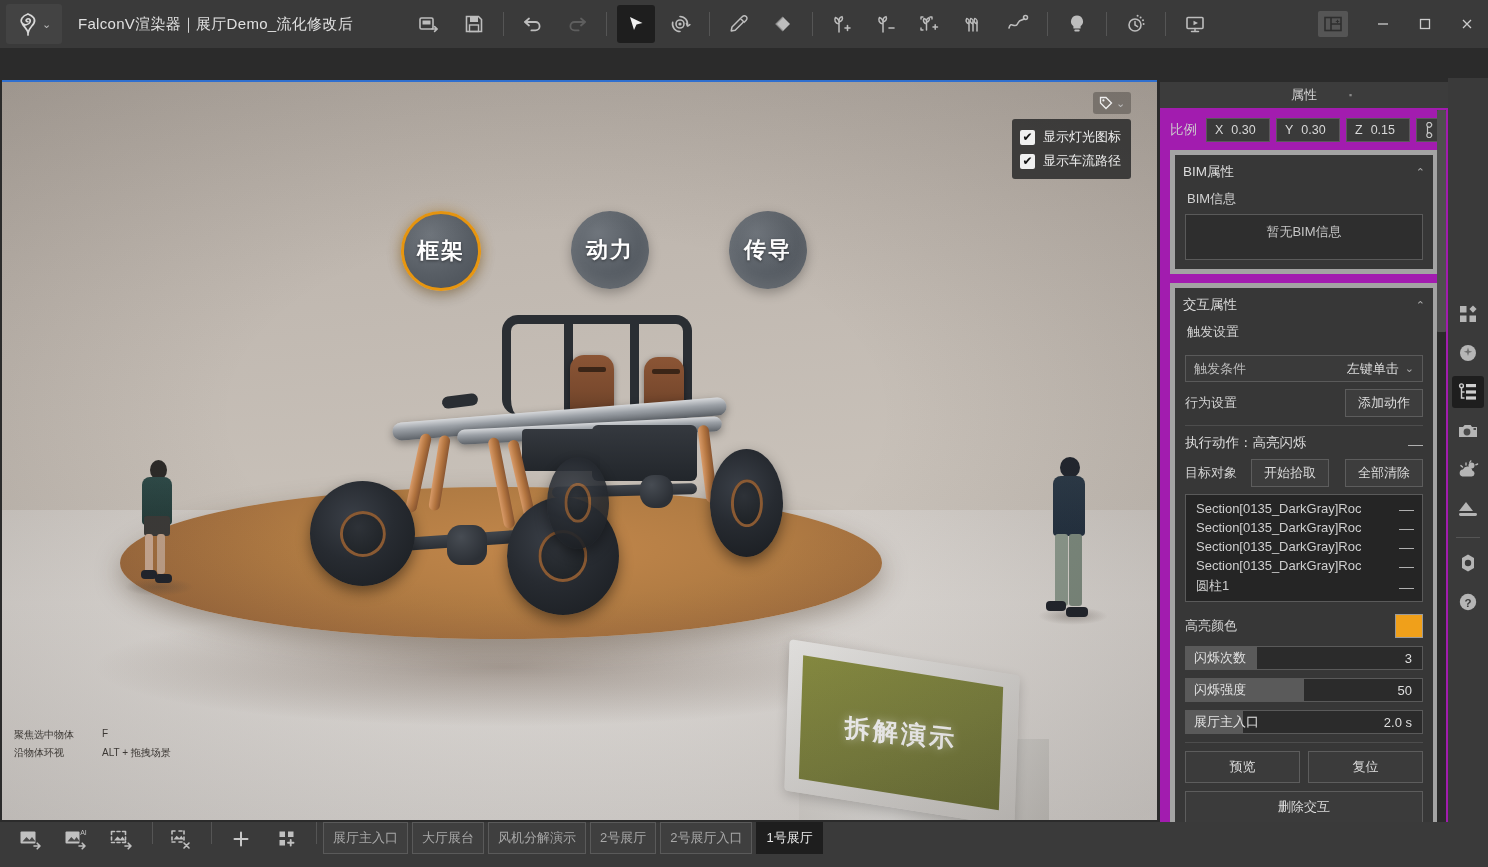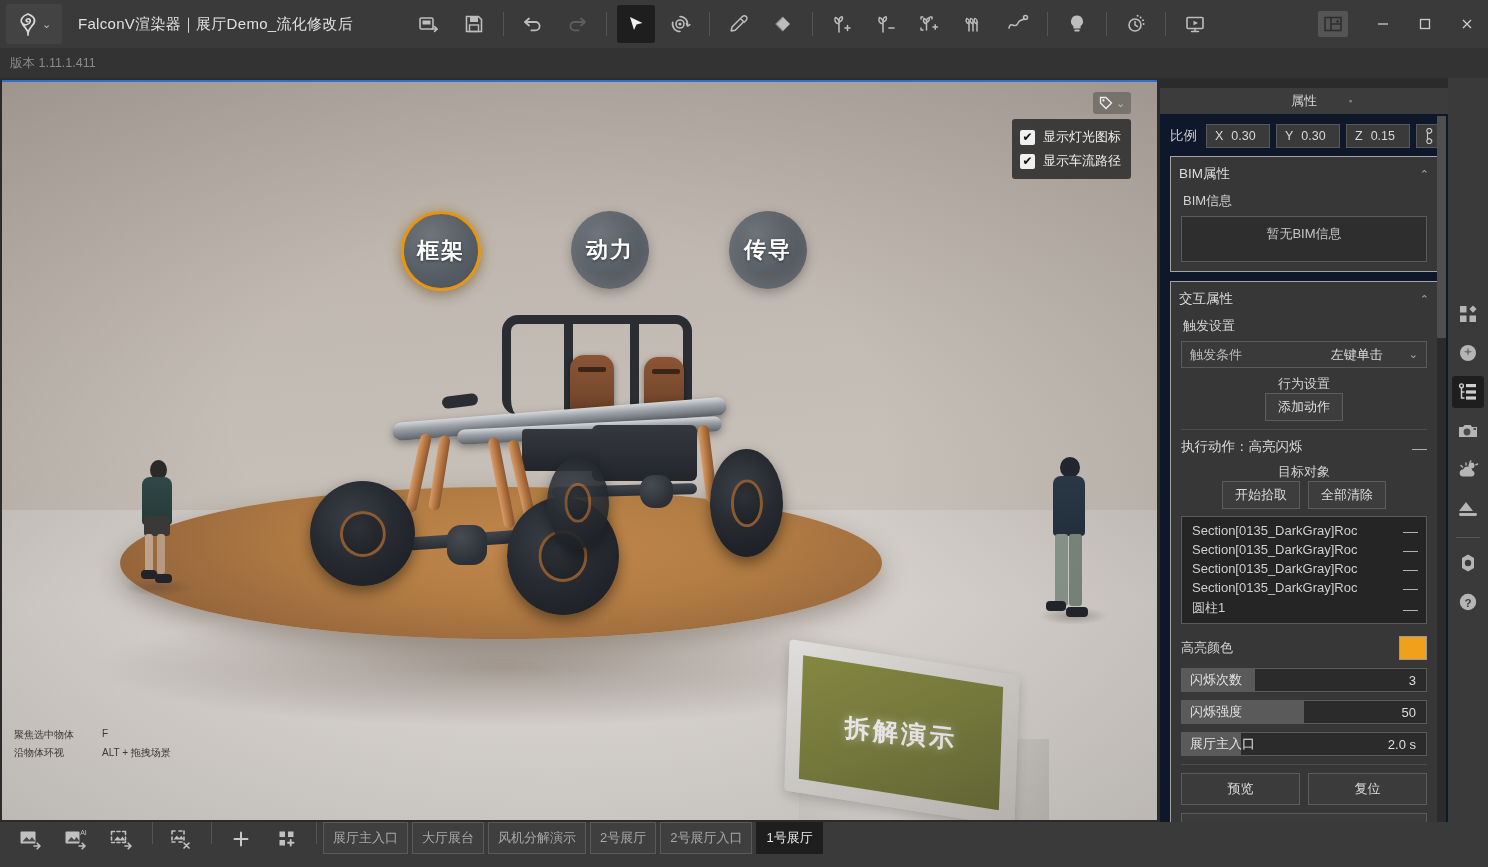--- a/index.html
+++ b/index.html
@@ -234,22 +234,22 @@
   }
   .rail-btn {
     width: 32px; height: 32px; margin-bottom: 7px; border-radius: 3px;
     display: flex; align-items: center; justify-content: center; cursor: pointer;
   }
   .rail-btn.active { background: #1e1e1e; }
   .rail-sep { width: 24px; height: 1px; background: #555; margin: 5px 0 9px; }
 
   
   .props {
-    position: absolute; right: 40px; top: 88px; width: 288px; height: 743px;
-    background: #0f172a;
+    position: absolute; right: 40px; top: 82px; width: 288px; height: 743px;
+    background: #a21caf;
   }
   .props-head {
     height: 26px; background: #3c3c3c;
     display: flex; align-items: center; justify-content: center;
     position: relative;
   }
   .props-head-title { font-size: 13px; color: #d6d6d6; }
   .props-pin { position: absolute; right: 96px; font-size: 9px; color: #8a8a8a; }
   .props-body {
     position: absolute; left: 0; top: 26px; right: 0; bottom: 0;
@@ -261,49 +261,47 @@
     flex: 1; height: 24px; border: 1px solid #595959; background: #3a3a3a;
     display: flex; align-items: center; gap: 8px; padding: 0 8px;
     font-size: 12.5px; color: #d8d8d8; cursor: text;
   }
   .scale-axis { color: #d8d8d8; }
   .link-btn {
     width: 22px; height: 24px; border: 1px solid #595959; background: #3a3a3a;
     display: flex; align-items: center; justify-content: center; cursor: pointer;
   }
   .section {
-    border: 1px solid #a3a3a3; background: #373737;
+    border: 5px solid #a3a3a3; background: #373737;
     margin-bottom: 9px; padding: 6px 8px 9px;
   }
   .sec-head {
     display: flex; align-items: center; justify-content: space-between;
     padding: 2px 0 6px;
     cursor: pointer;
   }
   .sec-title { font-size: 13.5px; color: #dcdcdc; }
   .sec-caret { font-size: 11px; color: #a9a9a9; }
   .sub-label { font-size: 13px; color: #d2d2d2; padding: 3px 0 6px 4px; }
   .empty-box {
     border: 1px solid #5a5a5a; background: #2e2e2e; height: 46px;
     display: flex; align-items: flex-start; justify-content: center;
     padding-top: 8px; font-size: 13px; color: #c6c6c6;
     margin: 0 2px;
   }
   .sel-field {
     display: flex; align-items: center; border: 1px solid #5a5a5a;
-    background: #3a3a3a; height: 27px; padding: 0 8px; margin: 0 2px 7px;
+    background: #3a3a3a; height: 27px; padding: 0 8px; margin: 8px 2px 7px;
     cursor: pointer;
-    gap: 20px;
   }
   .sel-name { font-size: 13px; color: #b9b9b9; flex: 1; }
   .sel-val { font-size: 13px; color: #dadada; margin-right: 6px; }
   .row-between {
     display: flex; align-items: center; justify-content: space-between;
     margin: 0 2px 7px;
-    flex-direction: column;
   }
   .row-label { font-size: 13px; color: #d2d2d2; }
   .btn {
     border: 1px solid #5d5d5d; background: #3d3d3d;
     font-size: 13px; color: #dcdcdc; padding: 4px 12px;
     cursor: pointer; white-space: nowrap;
   }
   .divider { height: 1px; background: #4d4d4d; margin: 8px 2px; }
   .action-head {
     display: flex; align-items: center; justify-content: space-between;
@@ -550,23 +548,20 @@
           </svg>
       </div>
       <div class="wbtn close">
         <svg width="14" height="14" viewBox="0 0 14 14">
             <path d="M3 3 L11 11 M11 3 L3 11" stroke="#cccccc" stroke-width="1.3"></path>
           </svg>
       </div>
     </div>
   </div>
 
-  <div class="versionbar">
-    <span class="version-text">版本 1.11.1.411</span>
-  </div>
 
   <div class="viewport">
     <div class="vp-backwall"></div>
     <div class="vp-floor"></div>
 
     <div class="wall-btn sel" style="left:399px; top:129px; width:80px; height:80px;">
       <span>框架</span>
     </div>
     <div class="wall-btn" style="left:569px; top:129px; width:78px; height:78px;">
       <span>动力</span>
@@ -741,21 +736,21 @@
 
         <div class="divider"></div>
 
         <div class="action-head">
           <span class="action-title">执行动作：高亮闪烁</span>
           <span class="minus">—</span>
         </div>
 
         <div class="row-between">
           <span class="row-label">目标对象</span>
-          <span style="display:flex; gap:8px;">
+          <span style="display:flex; gap:16px;">
             <span class="btn">开始拾取</span>
             <span class="btn">全部清除</span>
           </span>
         </div>
 
         <div class="target-box">
           <div class="target-item">
             <span class="tname">Section[0135_DarkGray]Roc</span>
             <span class="minus">—</span>
           </div>

